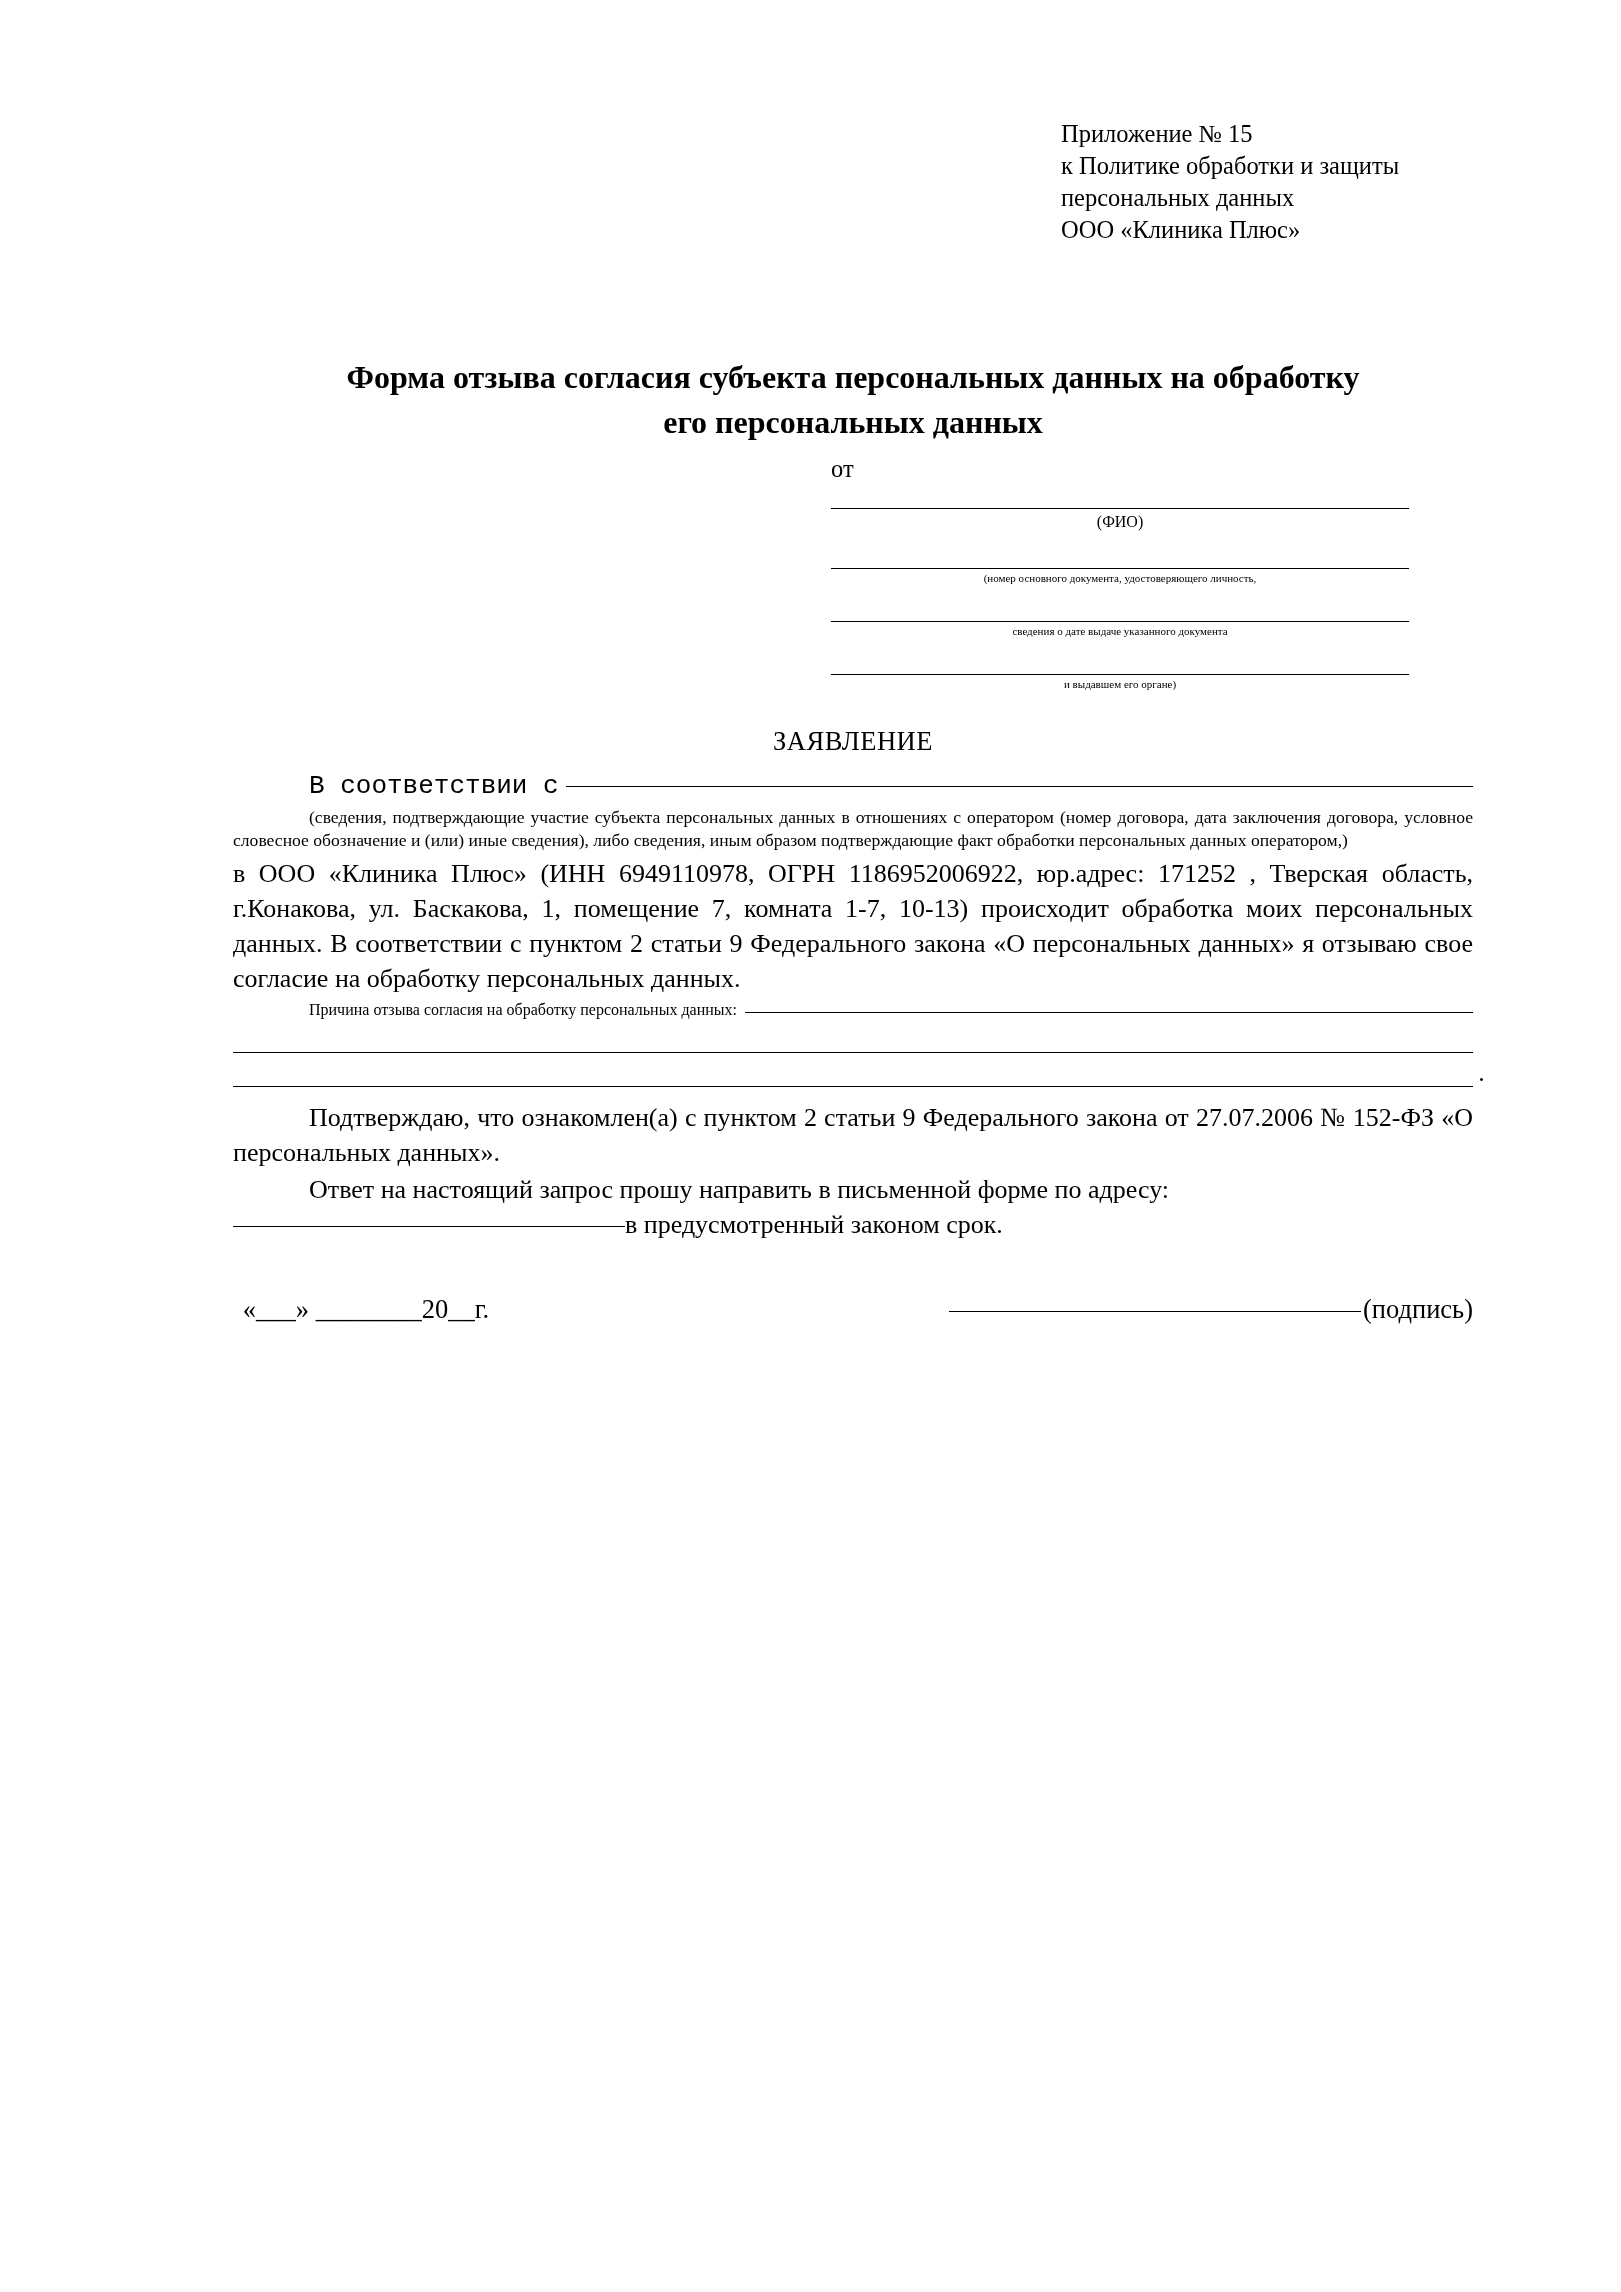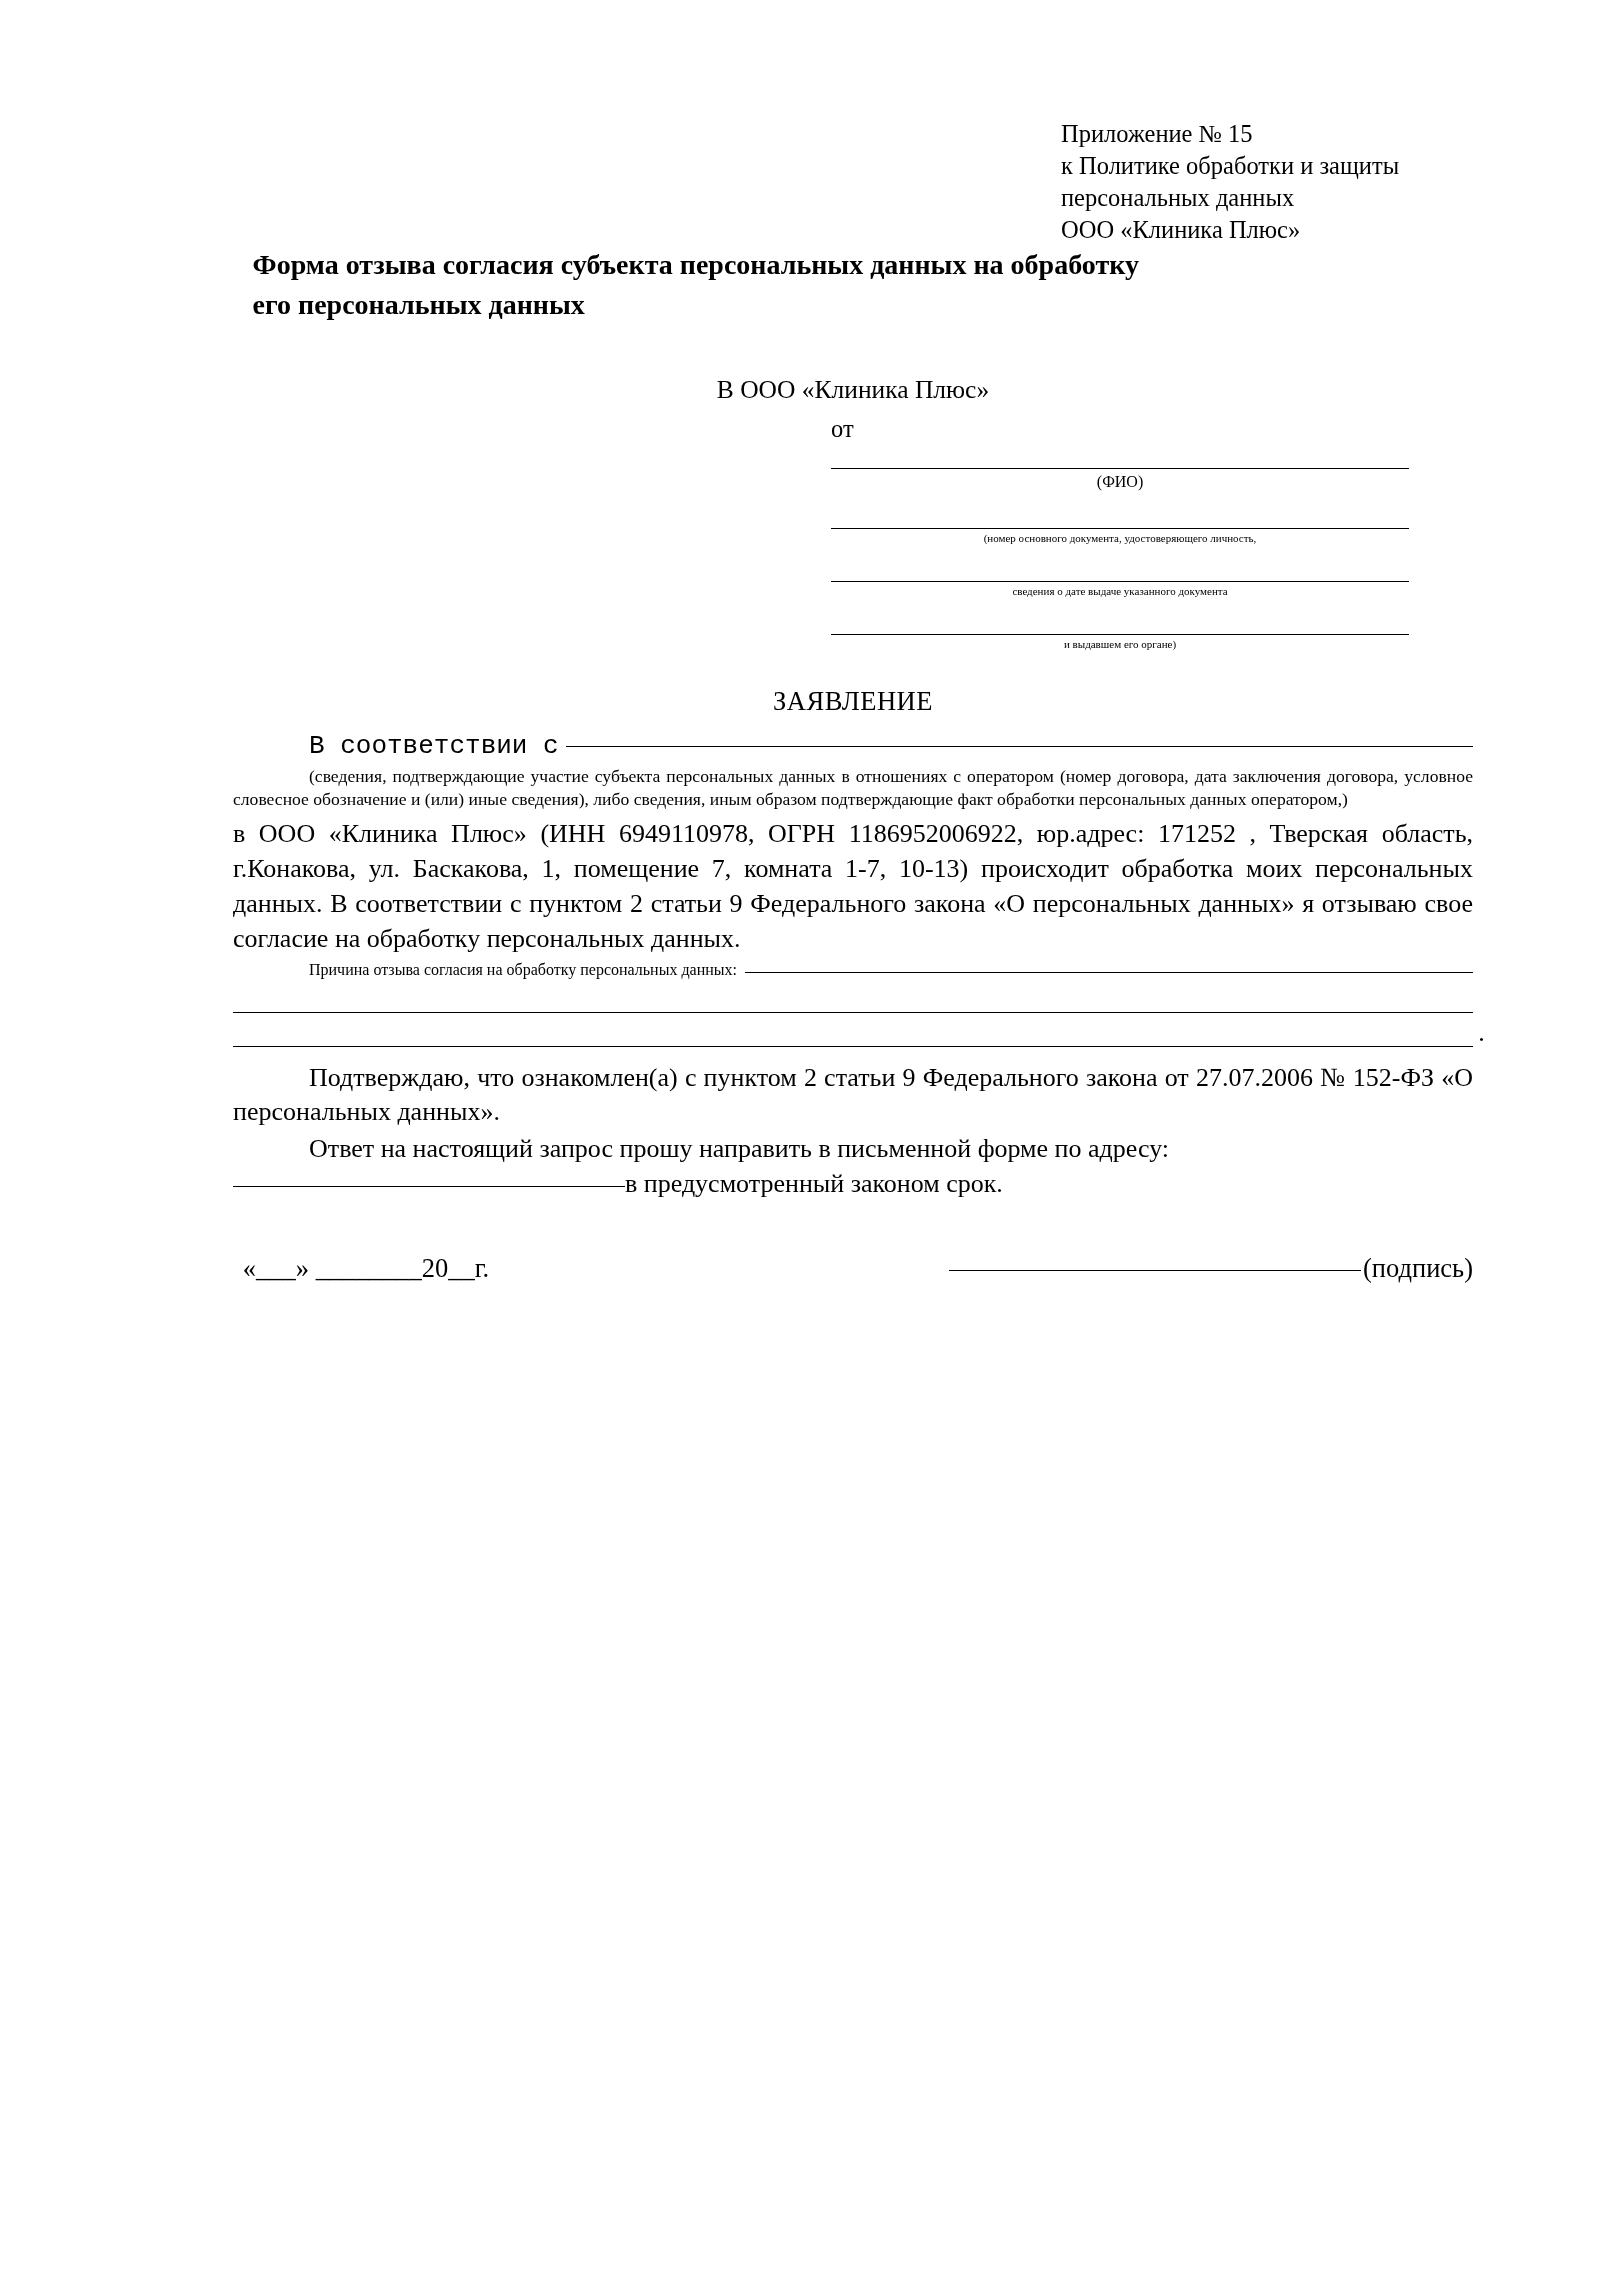--- a/index.html
+++ b/index.html
@@ -34,22 +34,24 @@
     font-size: 24.5px;
     line-height: 1.30;
     text-align: left;
   }
   .header-block div {
     white-space: nowrap;
   }
 
   
   .doc-title {
+    margin-top: 110px;
+    text-align: center;
     font-weight: bold;
-    font-size: 28px;
+    font-size: 32px;
     line-height: 1.40;
     padding: 0 19.6px;
   }
 
   
   .addressee {
     margin-top: 51px;
     text-align: center;
     font-size: 25.5px;
   }
@@ -199,21 +201,20 @@
       <div>к Политике обработки и защиты</div>
       <div>персональных данных</div>
       <div>ООО «Клиника Плюс»</div>
     </div>
 
     <div class="doc-title">
       <div>Форма отзыва согласия субъекта персональных данных на обработку</div>
       <div>его персональных данных</div>
     </div>
 
-    <div class="addressee">В ООО «Клиника Плюс»</div>
 
     <div class="from-row">от</div>
 
     <div class="field-group">
       <div class="rule"></div>
       <div class="rule-caption">(ФИО)</div>
       <div class="gap-sm"></div>
       <div class="rule"></div>
       <div class="rule-caption small">(номер основного документа, удостоверяющего личность,</div>
       <div class="gap-sm"></div>

